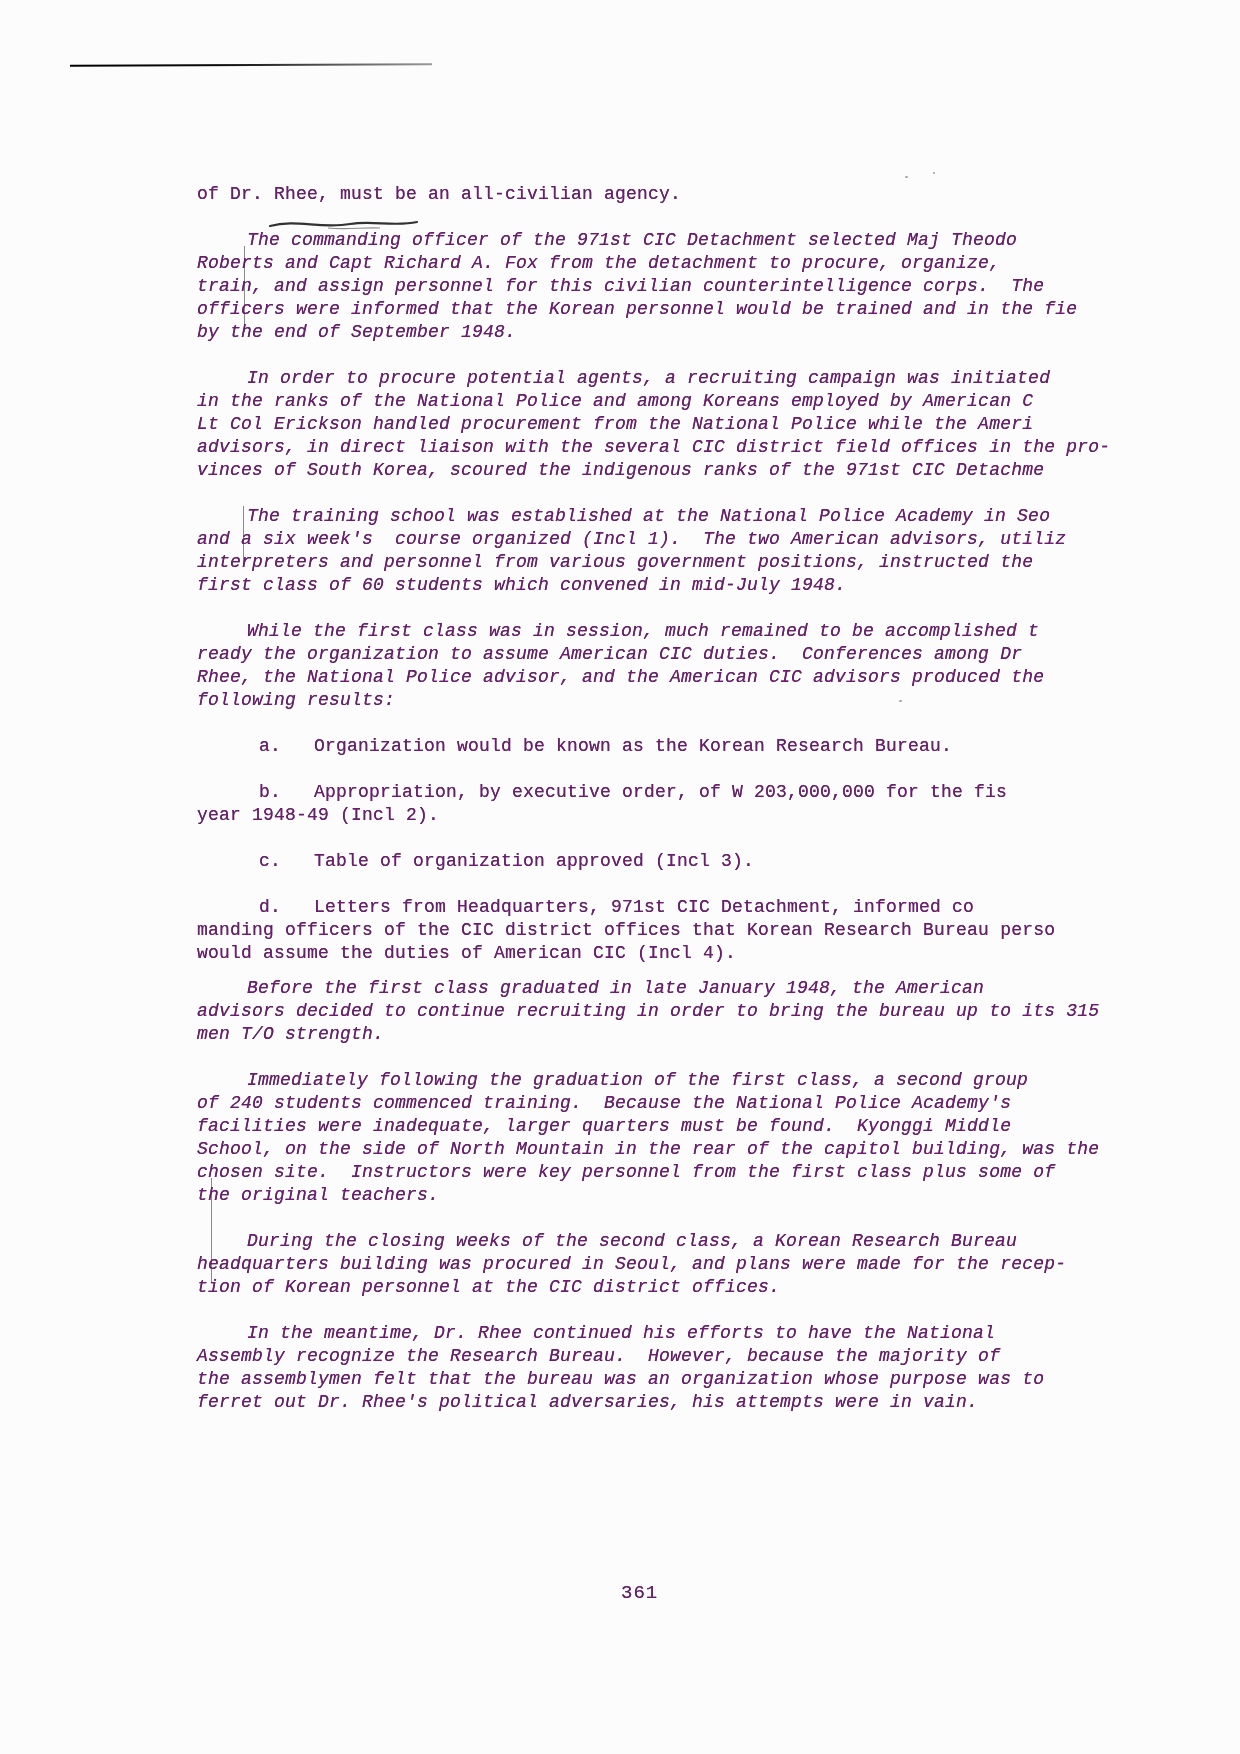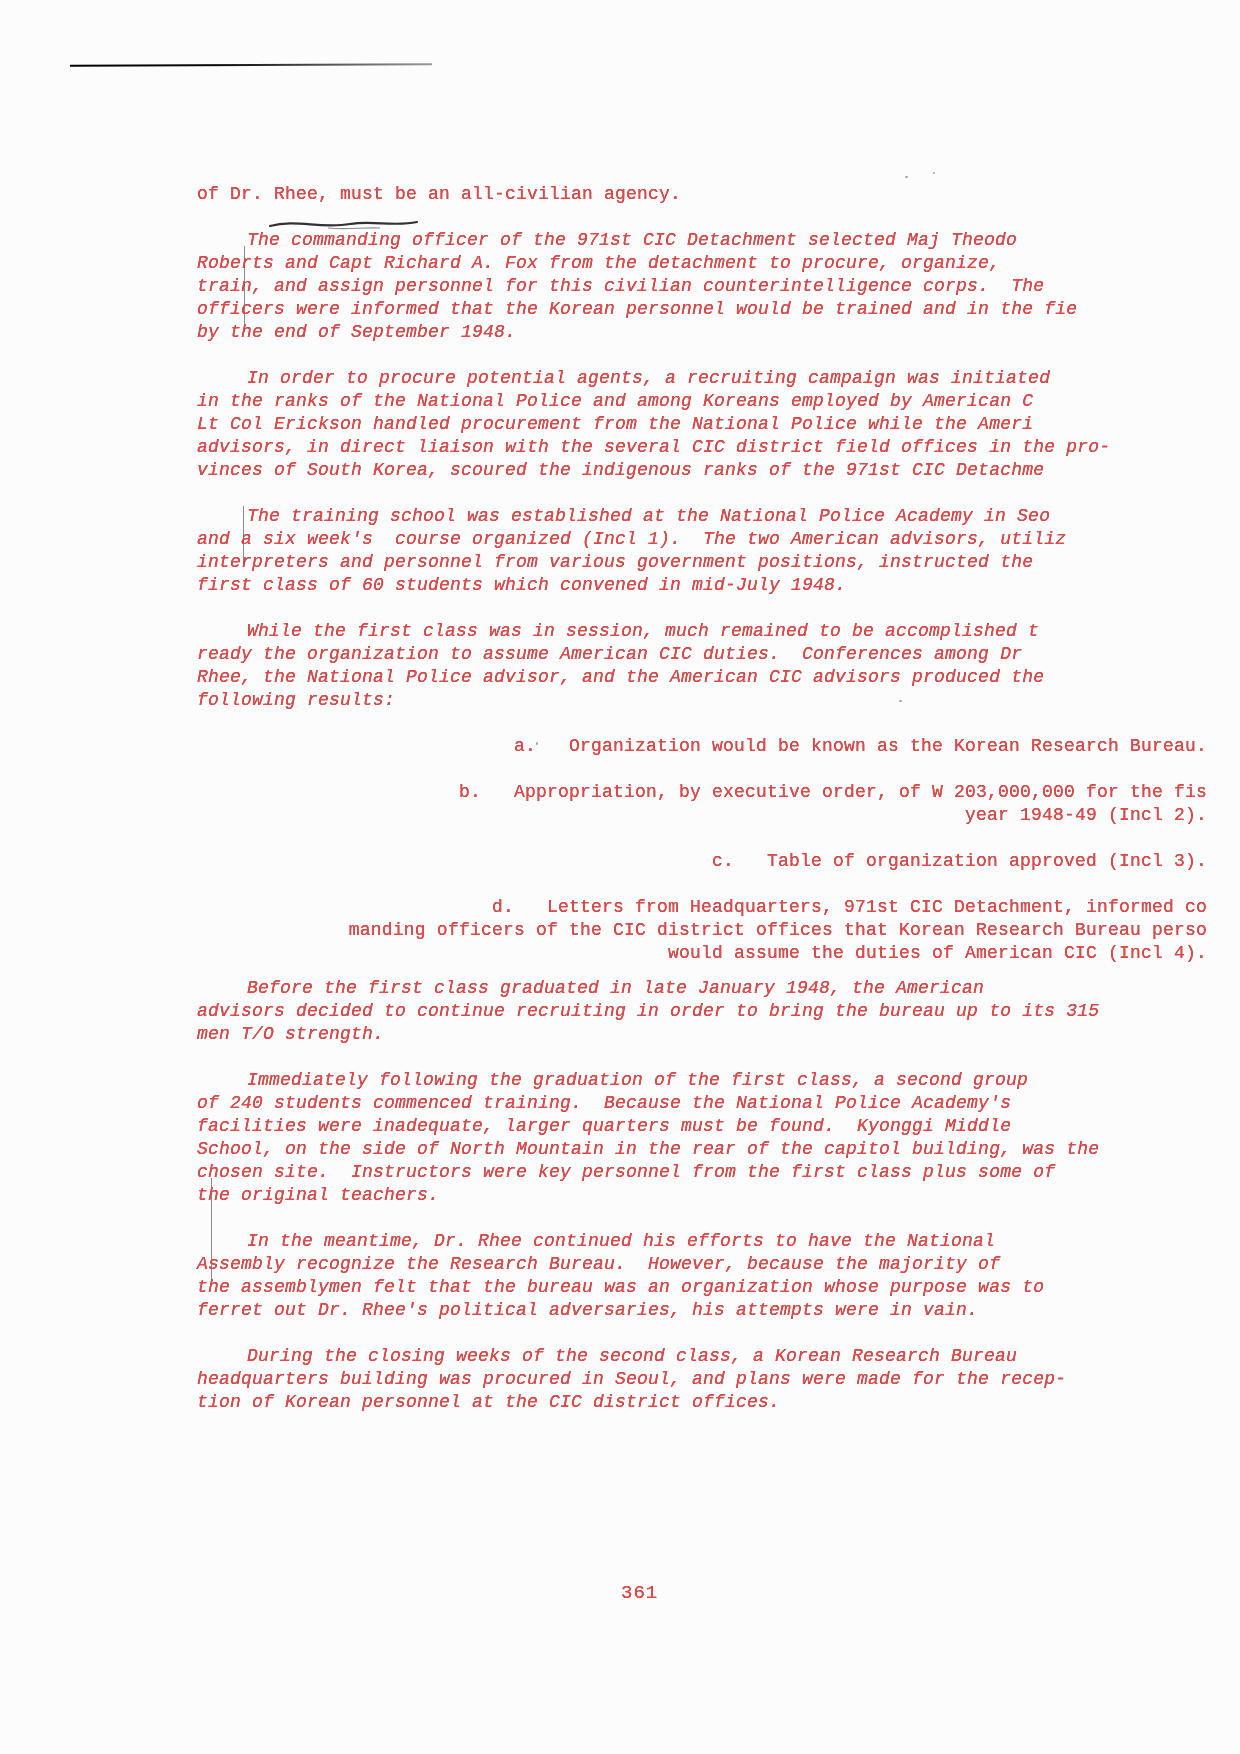--- a/index.html
+++ b/index.html
@@ -18,21 +18,21 @@
   }
   .block {
     white-space:pre;
     font-size:18px;
     line-height:23px;
     letter-spacing:0.2px;
     margin:0 0 23px 0;
     text-shadow:0 0 0.5px rgba(10,10,10,0.75);
   }
   .indent { text-indent:50px;font-style:italic; }
-  .item   { text-indent:62px;text-align:right; }
+  .item   { text-indent:62px; }
   .no-gap { margin-bottom:12px; }
   .page-number {
     position:absolute;
     left:621px; top:1542px;
     font-size:19px;
     letter-spacing:1px;
     text-shadow:0 0 0.5px rgba(10,10,10,0.75);
     margin-top:40px;
   }
   .top-rule {
@@ -61,21 +61,21 @@
     border-radius:50%;
   }
   .speck-1 { left:905px; top:176px; width:3px; height:2px; }
   .speck-2 { left:933px; top:172px; width:2px; height:2px; }
   .speck-3 { left:899px; top:700px; width:3px; height:2px; }
   .speck-4 { left:536px; top:742px; width:2px; height:3px; }
 </style>
 </head>
 <body>
 
-<div class="page" style="color: #ef4444; background: rgb(252, 252, 252);">
+<div class="page" style="color: #701a75; background: rgb(252, 252, 252);">
 
   <div class="top-rule"></div>
 
   <svg class="pen-strike" viewBox="0 0 152 18" xmlns="http://www.w3.org/2000/svg">
     <path d="M2,11 C 28,4 52,14 82,9 C 104,5 126,12 149,7" fill="none" stroke="#1c1c1c" stroke-width="2.2" stroke-linecap="round" opacity="0.9"></path>
     <path d="M60,13 C 80,15 96,12 112,13" fill="none" stroke="#1c1c1c" stroke-width="1.2" opacity="0.5"></path>
   </svg>
 
   <div class="fold-mark fold-1"></div>
   <div class="fold-mark fold-2"></div>
@@ -115,24 +115,24 @@
 would assume the duties of American CIC (Incl 4).</div>
     <div class="block indent">Before the first class graduated in late January 1948, the American
 advisors decided to continue recruiting in order to bring the bureau up to its 315
 men T/O strength.</div>
     <div class="block indent">Immediately following the graduation of the first class, a second group
 of 240 students commenced training.  Because the National Police Academy's
 facilities were inadequate, larger quarters must be found.  Kyonggi Middle
 School, on the side of North Mountain in the rear of the capitol building, was the
 chosen site.  Instructors were key personnel from the first class plus some of
 the original teachers.</div>
+    <div class="block indent">During the closing weeks of the second class, a Korean Research Bureau
+headquarters building was procured in Seoul, and plans were made for the recep-
+tion of Korean personnel at the CIC district offices.</div>
     <div class="block indent">In the meantime, Dr. Rhee continued his efforts to have the National
 Assembly recognize the Research Bureau.  However, because the majority of
 the assemblymen felt that the bureau was an organization whose purpose was to
 ferret out Dr. Rhee's political adversaries, his attempts were in vain.</div>
-    <div class="block indent">During the closing weeks of the second class, a Korean Research Bureau
-headquarters building was procured in Seoul, and plans were made for the recep-
-tion of Korean personnel at the CIC district offices.</div>
   </div>
 
   <div class="page-number">361</div>
 
 </div>
 
 </body></html>

